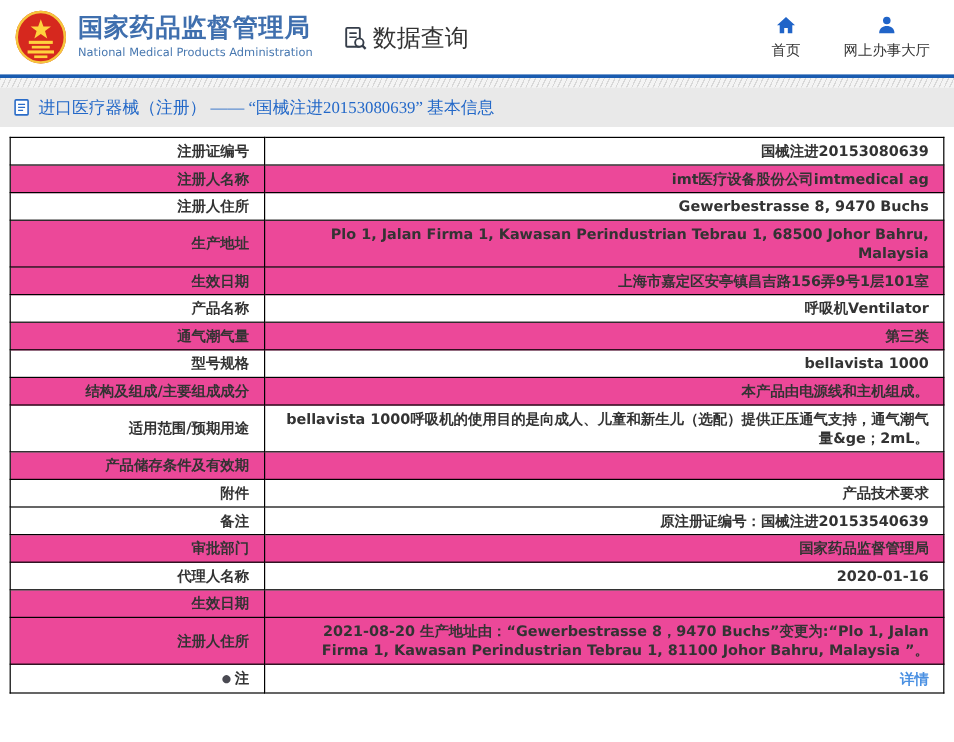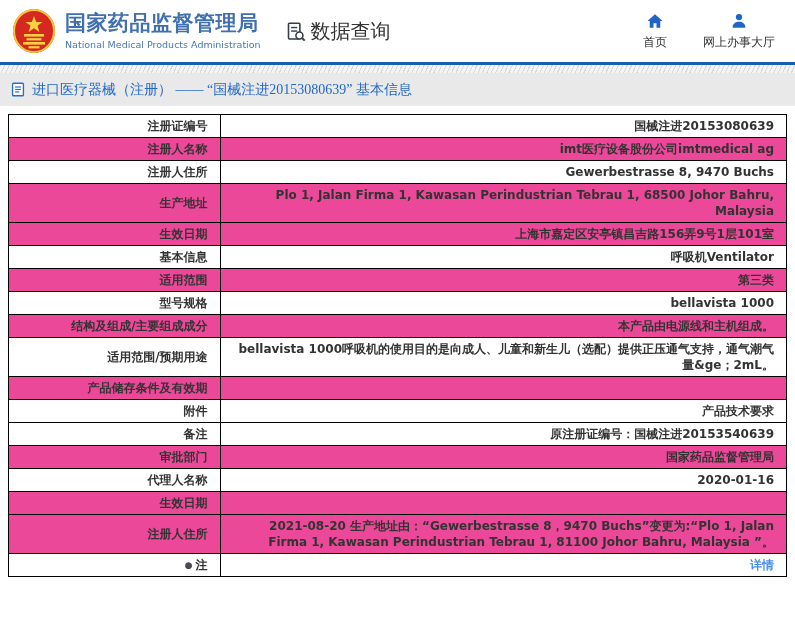--- a/index.html
+++ b/index.html
@@ -118,25 +118,25 @@
         </tr>
         <tr class="alt">
           <td class="l">生产地址</td>
           <td class="v">Plo 1, Jalan Firma 1, Kawasan Perindustrian Tebrau 1, 68500 Johor Bahru, Malaysia</td>
         </tr>
         <tr class="alt">
           <td class="l">生效日期</td>
           <td class="v">上海市嘉定区安亭镇昌吉路156弄9号1层101室</td>
         </tr>
         <tr>
-          <td class="l">基本信息</td>
+          <td class="l">产品名称</td>
           <td class="v">呼吸机Ventilator</td>
         </tr>
         <tr class="alt">
-          <td class="l">适用范围</td>
+          <td class="l">通气潮气量</td>
           <td class="v">第三类</td>
         </tr>
         <tr>
           <td class="l">型号规格</td>
           <td class="v">bellavista 1000</td>
         </tr>
         <tr class="alt">
           <td class="l">结构及组成/主要组成成分</td>
           <td class="v">本产品由电源线和主机组成。</td>
         </tr>

